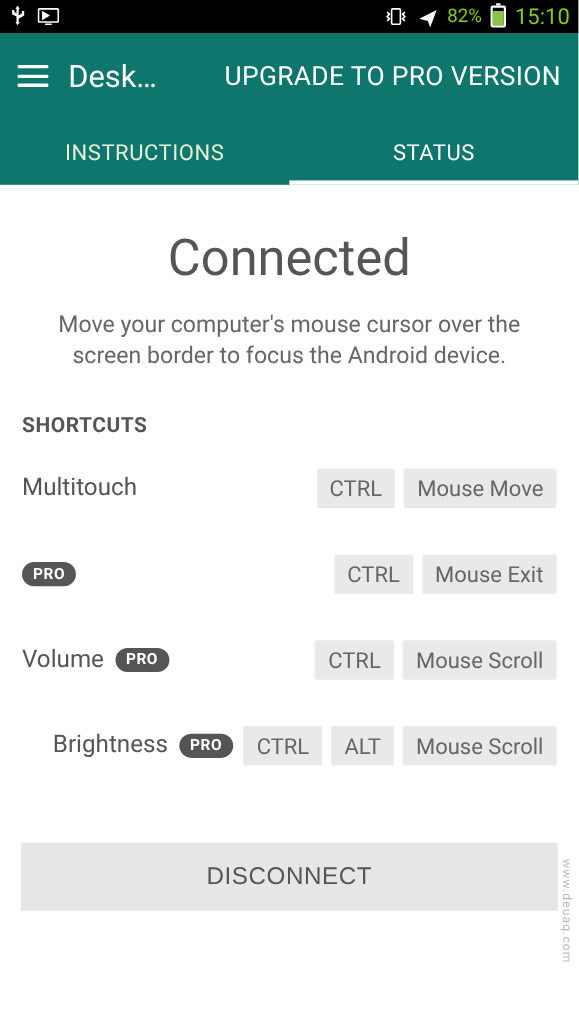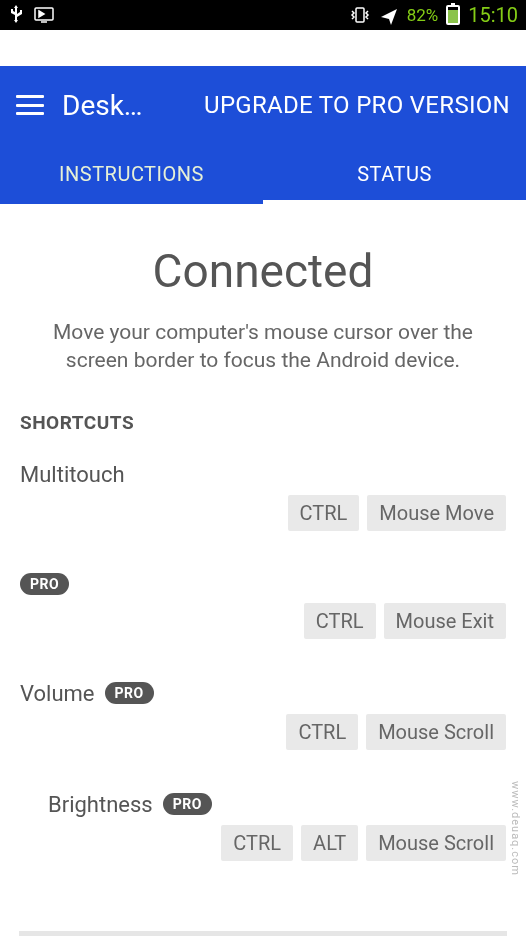--- a/index.html
+++ b/index.html
@@ -4,35 +4,35 @@
 <style>
   * { box-sizing: border-box; margin: 0; padding: 0; }
   html, body { width: 526px; height: 936px; font-family: Roboto, Arial, sans-serif; background: #fff; overflow: hidden; }
   .statusbar { height: 30px; background: #000; color: #84cc16; display: flex; align-items: center; padding: 0 8px; font-size: 17px; }
   .statusbar .sb-left { display: flex; gap: 10px; align-items: center; }
   .statusbar .sb-right { margin-left: auto; display: flex; gap: 8px; align-items: center; }
   .sb-ico { display: inline-flex; align-items: center; justify-content: center; }
   .batt { width: 14px; height: 20px; border: 2px solid #fff; border-radius: 2px; position: relative; display: inline-block; }
   .batt::before { content: ""; position: absolute; top: -4px; left: 3px; width: 4px; height: 2px; background: #fff; }
   .batt .fill { position: absolute; bottom: 0; left: 0; right: 0; height: 82%; background: #8bc34a; }
-  .appbar { background: #1d4ed8; color: #fff; margin-top: 36px; }
+  .appbar { background: #0f766e; color: #fff; }
   .appbar-top { display: flex; align-items: center; height: 78px; padding: 0 16px; gap: 18px; }
   .hamburger { width: 28px; height: 20px; display: flex; flex-direction: column; justify-content: space-between; cursor: pointer; }
   .hamburger span { display: block; height: 3px; background: #fff; border-radius: 1px; }
   .app-title { font-size: 28px; font-weight: 400; width: 100px; white-space: nowrap; overflow: hidden; text-overflow: ellipsis; }
   .upgrade { margin-left: auto; font-size: 24px; font-weight: 400; letter-spacing: 0.3px; cursor: pointer; }
   .tabs { display: flex; height: 60px; }
   .tab { flex: 1; display: flex; align-items: center; justify-content: center; font-size: 20px; color: #e6f0d6; letter-spacing: 0.5px; cursor: pointer; position: relative; }
   .tab.active { color: #fff; }
   .tab.active::after { content: ""; position: absolute; bottom: 0; left: 0; right: 0; height: 4px; background: #fff; }
   .content { padding: 30px 20px 0 20px; color: #444; }
   .conn-title { text-align: center; font-size: 46px; color: #555; font-weight: 400; margin-top: 10px; margin-bottom: 20px; }
   .conn-sub { text-align: center; font-size: 21px; color: #666; line-height: 1.35; margin-bottom: 36px; padding: 0 6px; }
   .section-h { font-size: 19px; font-weight: 700; color: #555; letter-spacing: 0.5px; margin-bottom: 28px; }
-  .sc-row { display: flex; align-items: flex-start; margin-bottom: 42px; gap: 8px; flex-direction: column; }
+  .sc-row { display: flex; align-items: center; margin-bottom: 42px; gap: 8px; }
   .sc-row:last-of-type { margin-bottom: 70px; margin-left: 28px; }
   .sc-label { font-size: 22px; color: #555; display: flex; align-items: center; gap: 10px; }
   .sc-keys { margin-left: auto; display: flex; gap: 8px; }
   .keycap { background: #e9e9e9; color: #666; font-size: 20px; padding: 6px 12px; border-radius: 2px; white-space: nowrap; }
   .pro-badge { background: #555; color: #ffffff; font-size: 14px; font-weight: 700; padding: 3px 10px; border-radius: 12px; letter-spacing: 0.5px; }
   .disconnect-wrap { padding: 0 19px; border-radius: 17px; }
   .disconnect-btn { width: 100%; height: 62px; background: #e6e6e6; border: none; font-size: 22px; color: #555; letter-spacing: 0.5px; cursor: pointer; }
   .watermark { position: absolute; right: 4px; bottom: 60px; font-size: 11px; color: #bbb; transform: rotate(0deg); writing-mode: vertical-rl; letter-spacing: 1px; }
 </style>
 </head>

